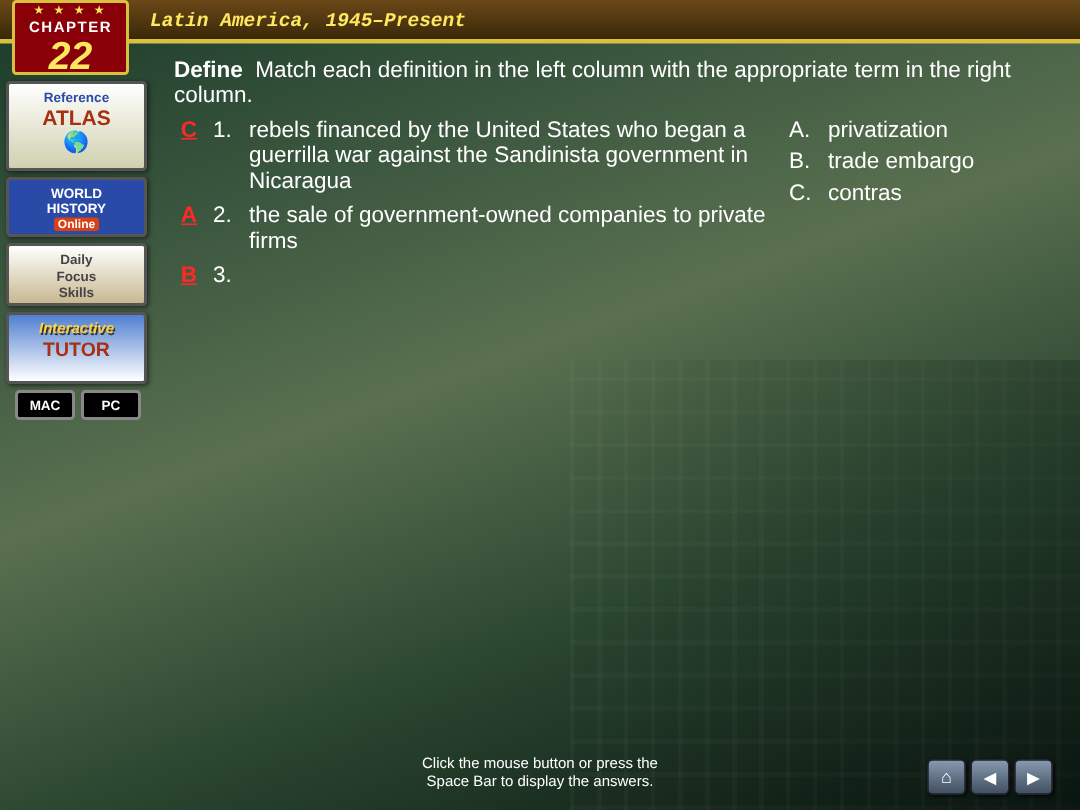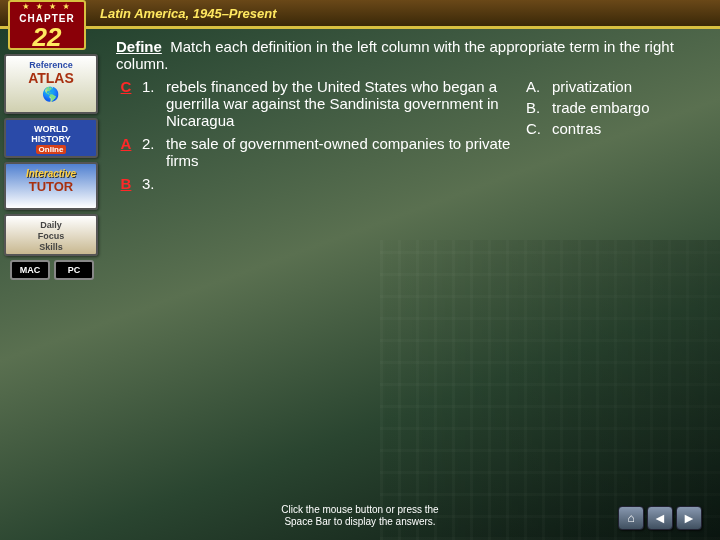--- a/index.html
+++ b/index.html
@@ -13,21 +13,21 @@
   .page {
     width: 720px; height: 540px;
     position: relative;
     background: linear-gradient(160deg, #1a3a28 0%, #3d5840 25%, #5a7050 45%, #2a4530 70%, #0a1510 100%);
   }
   
   .topbar {
     position: absolute; top: 0; left: 0; right: 0; height: 26px;
     background: linear-gradient(#6a4818, #3a2808);
     display: flex; align-items: center;
-    color: #fff; font-size: 12px;
+    color: #fff; font-size: 12px; font-family: Liberation Mono, monospace;
   }
   .chapter-tab {
     position: absolute; left: 8px; top: 0;
     width: 78px; height: 50px;
     background: #8a0008;
     border: 2px solid #d8c040;
     border-radius: 3px;
     color: #fff; text-align: center;
     z-index: 5;
   }
@@ -81,21 +81,21 @@
   .content-title {
     background: #fff; color: #000;
     font-size: 25px; font-weight: bold;
     padding: 2px 8px;
     border: 1px solid #000;
   }
   .define-block {
     margin-top: 4px; font-size: 15px; color: #fff;
     padding: 0 6px;
   }
-  .define-word { text-decoration: underline; color: #fff; font-weight: bold; margin-top: 28px; }
+  .define-word { color: #fff; font-weight: bold; margin-top: 28px; }
 
   .match-area {
     display: flex; gap: 14px; padding: 6px 6px 0 6px;
     font-size: 15px;
   }
   .col-left { flex: 1; }
   .col-right { width: 170px; }
   .qrow { display: flex; gap: 6px; margin-bottom: 6px; }
   .ans-letter {
     width: 20px; text-align: center;
@@ -156,29 +156,29 @@
     <div class="side-btn side-atlas">
       <div class="ref">Reference</div>
       <div class="atlas">ATLAS</div>
       <div style="font-size:14px;">🌎</div>
     </div>
     <div class="side-btn side-whol">
       <div class="w1">WORLD</div>
       <div class="w2">HISTORY</div>
       <span class="w3">Online</span>
     </div>
-    <div class="side-btn side-tutor">
-      <div class="it1">Interactive</div>
-      <div class="it2">TUTOR</div>
-    </div>
     <div class="side-btn side-dfs">
       <div>Daily</div>
       <div>Focus</div>
       <div>Skills</div>
     </div>
+    <div class="side-btn side-tutor">
+      <div class="it1">Interactive</div>
+      <div class="it2">TUTOR</div>
+    </div>
     <div class="plats">
       <div class="plat-btn">MAC</div>
       <div class="plat-btn">PC</div>
     </div>
   </div>
 
   <div class="content">
 
     <div class="define-block">
       <span class="define-word">Define</span>

